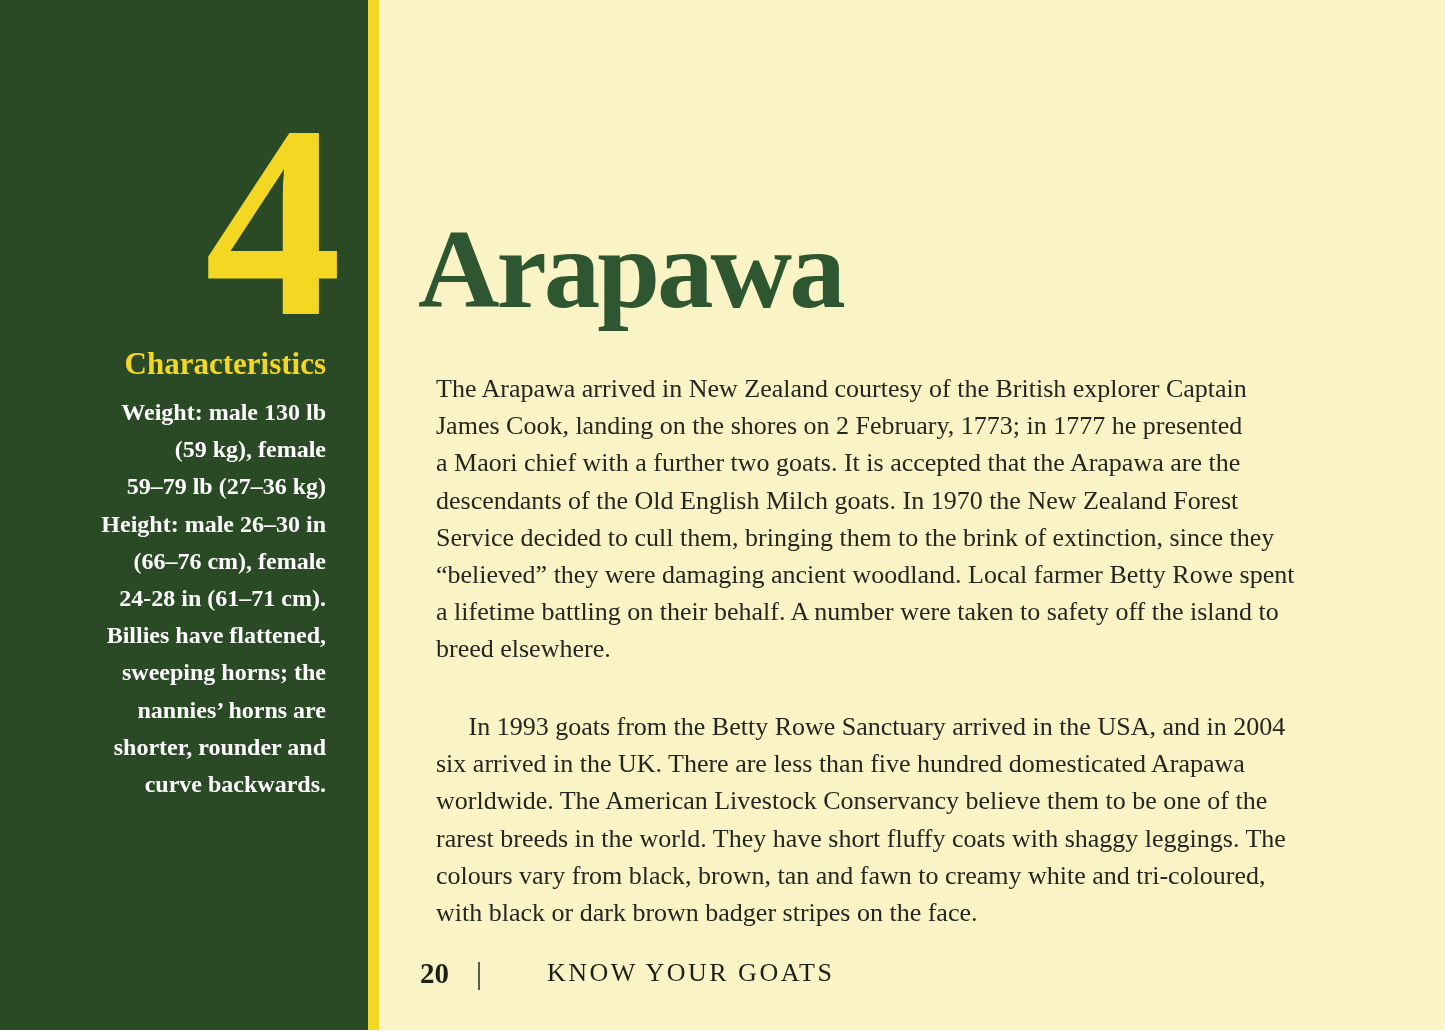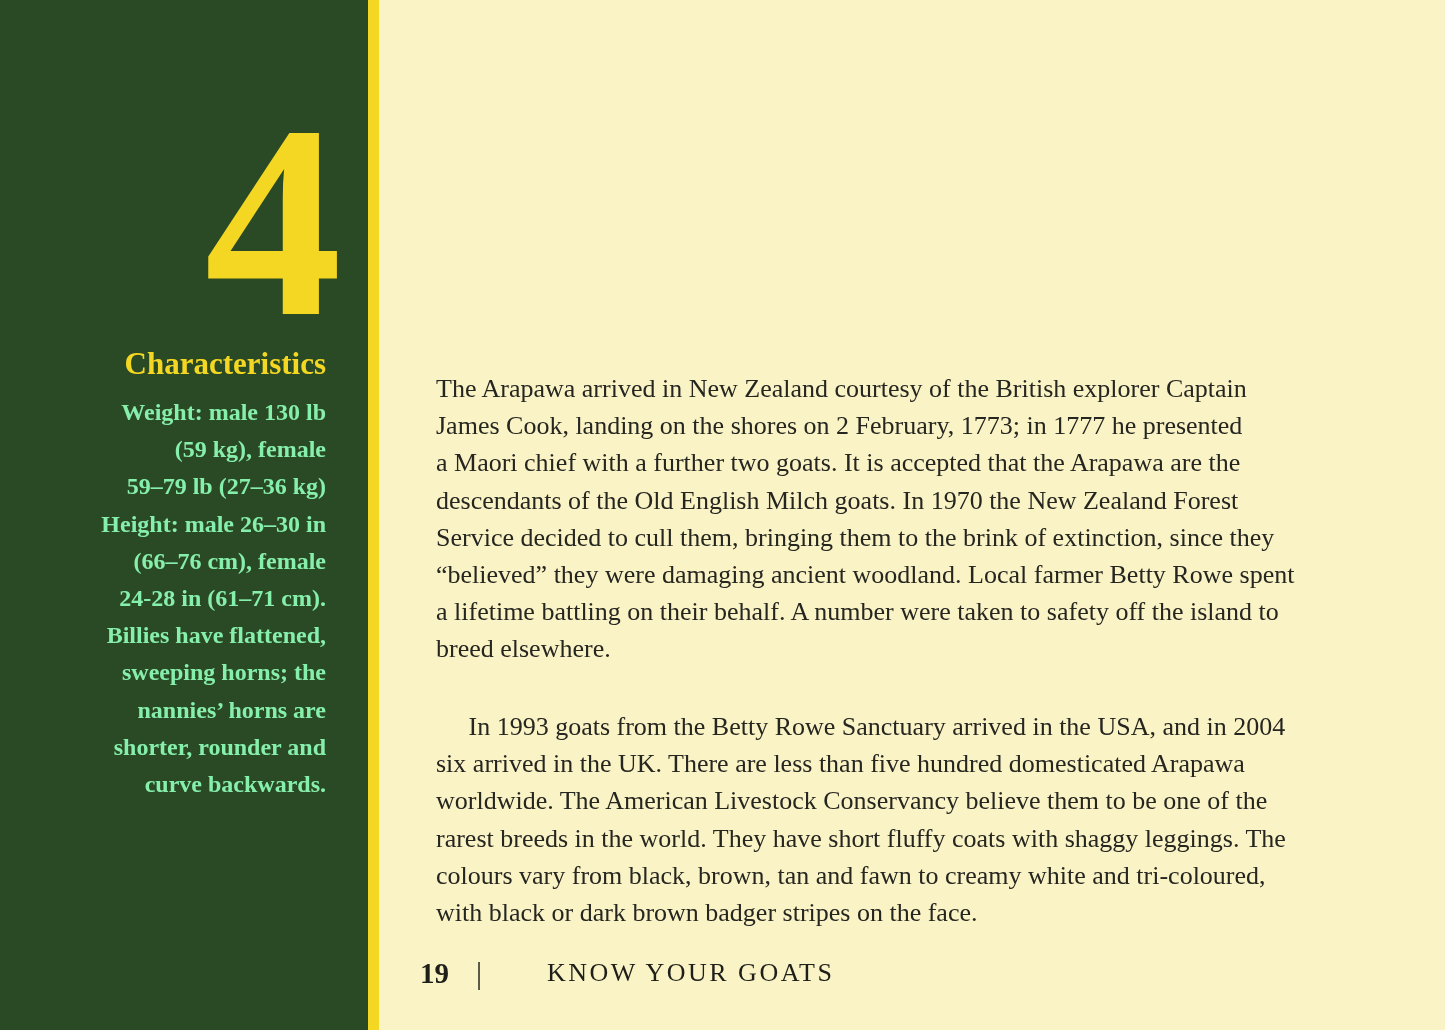--- a/index.html
+++ b/index.html
@@ -38,21 +38,21 @@
     font-weight: bold;
     color: #f4d722;
     white-space: pre;
   }
   .char-text {
     position: absolute;
     top: 394px; right: 42px;
     font-size: 24px;
     font-weight: bold;
     line-height: 37.2px;
-    color: #86efac;
+    color: #ffffff;
     text-align: right;
     white-space: pre;
   }
   
   .stripe {
     position: absolute;
     left: 368px; top: 0;
     width: 11px; height: 100%;
     background: #f4d722;
   }
@@ -131,39 +131,40 @@
 Billies have flattened,
 sweeping horns; the
 nannies’ horns are
 shorter, rounder and
 curve backwards.</div>
   </aside>
 
   <div class="stripe"></div>
 
   <main class="content">
+    <h1 class="title">Arapawa</h1>
 
     <p class="para para-1">The Arapawa arrived in New Zealand courtesy of the British explorer Captain
 James Cook, landing on the shores on 2 February, 1773; in 1777 he presented
 a Maori chief with a further two goats. It is accepted that the Arapawa are the
 descendants of the Old English Milch goats. In 1970 the New Zealand Forest
 Service decided to cull them, bringing them to the brink of extinction, since they
 “believed” they were damaging ancient woodland. Local farmer Betty Rowe spent
 a lifetime battling on their behalf. A number were taken to safety off the island to
 breed elsewhere.</p>
 
     <p class="para para-2">     In 1993 goats from the Betty Rowe Sanctuary arrived in the USA, and in 2004
 six arrived in the UK. There are less than five hundred domesticated Arapawa
 worldwide. The American Livestock Conservancy believe them to be one of the
 rarest breeds in the world. They have short fluffy coats with shaggy leggings. The
 colours vary from black, brown, tan and fawn to creamy white and tri-coloured,
 with black or dark brown badger stripes on the face.</p>
 
     <footer class="footer">
-      <span class="page-num">19</span>
+      <span class="page-num">20</span>
       <span class="footer-sep">|</span>
       <span class="book-title">KNOW YOUR GOATS</span>
     </footer>
   </main>
 
   <div class="bottom-edge"></div>
 
 </div>
 
 </body></html>

